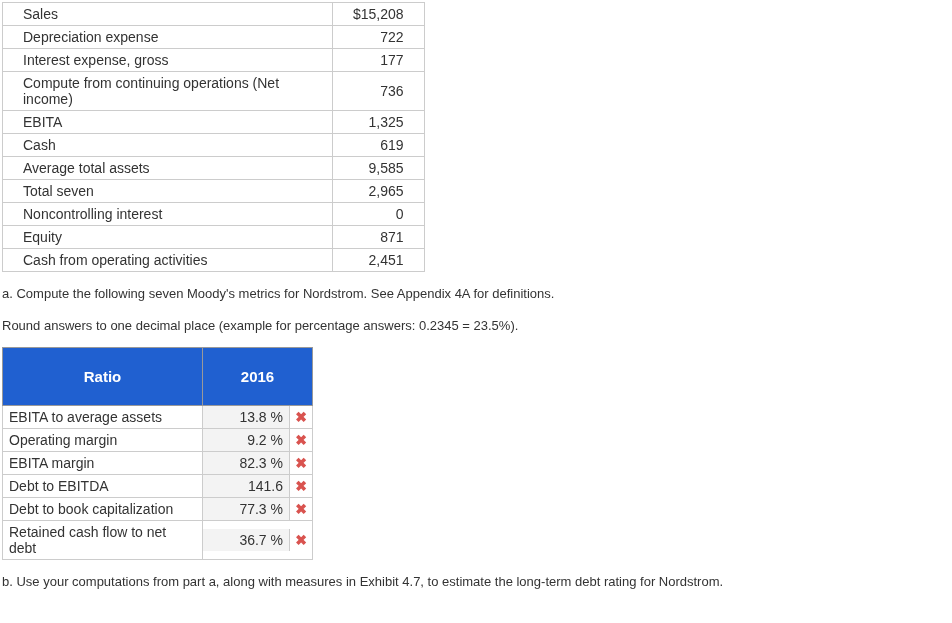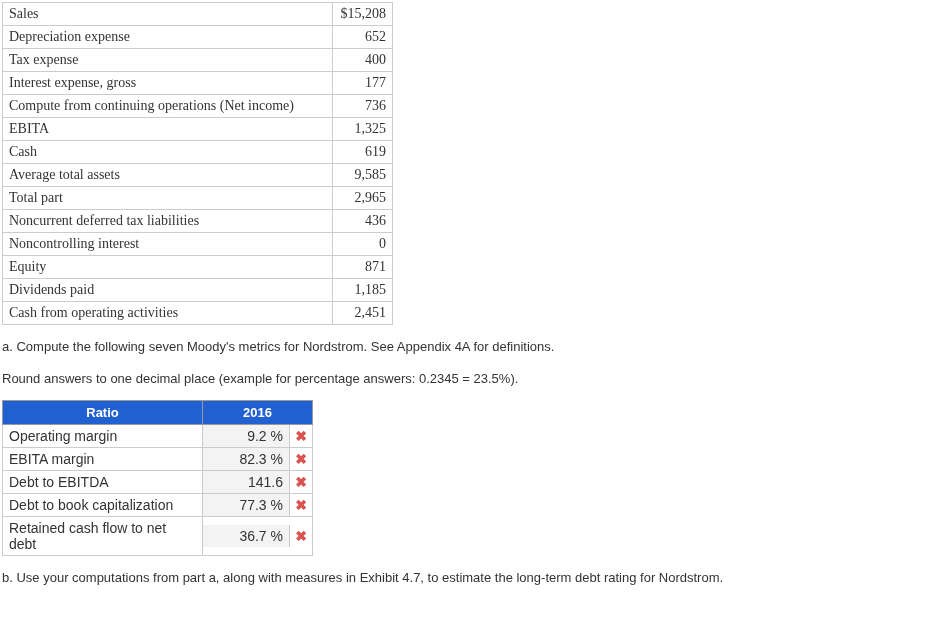--- a/index.html
+++ b/index.html
@@ -9,45 +9,44 @@
       color: #333;
       background: #fff;
       padding: 2px;
     }
     .data-table {
       border-collapse: collapse;
       margin-bottom: 10px;
     }
     .data-table td {
       border: 1px solid #ccc;
-      padding: 3px 6px;
+      padding: 3px 20px;
       font-size: 14px;
       color: #333;
       height: 22px;
-      font-family: Liberation Serif, serif;
     }
     .data-table td.label-cell { width: 330px; }
     .data-table td.value-cell { width: 60px; text-align: right; margin-left: 19px; }
     .instruction {
       font-size: 13px;
       color: #333;
       margin: 12px 0;
       line-height: 1.5;
     }
     .ratio-table {
       border-collapse: collapse;
       margin: 10px 0;
     }
     .ratio-table th {
       background: #2060d0;
       color: #fff;
       font-weight: bold;
-      padding: 4px 8px;
+      padding: 20px 8px;
       border: 1px solid #999;
-      font-size: 13px;
+      font-size: 15px;
       text-align: center;
     }
     .ratio-table th.ratio-h { width: 200px; }
     .ratio-table th.year-h { width: 110px; margin-left: 10px; }
     .ratio-table td {
       border: 1px solid #ccc;
       padding: 3px 6px;
       font-size: 14px;
       color: #333;
       height: 22px;
@@ -64,25 +63,21 @@
 <body>
 
 <table class="data-table">
   <tbody id="fin-body">
       <tr>
         <td class="label-cell">Sales</td>
         <td class="value-cell">$15,208</td>
       </tr>
       <tr>
         <td class="label-cell">Depreciation expense</td>
-        <td class="value-cell">652</td>
-      </tr>
-      <tr>
-        <td class="label-cell">Tax expense</td>
-        <td class="value-cell">400</td>
+        <td class="value-cell">722</td>
       </tr>
       <tr>
         <td class="label-cell">Interest expense, gross</td>
         <td class="value-cell">177</td>
       </tr>
       <tr>
         <td class="label-cell">Compute from continuing operations (Net income)</td>
         <td class="value-cell">736</td>
       </tr>
       <tr>
@@ -91,57 +86,58 @@
       </tr>
       <tr>
         <td class="label-cell">Cash</td>
         <td class="value-cell">619</td>
       </tr>
       <tr>
         <td class="label-cell">Average total assets</td>
         <td class="value-cell">9,585</td>
       </tr>
       <tr>
-        <td class="label-cell">Total part</td>
+        <td class="label-cell">Total seven</td>
         <td class="value-cell">2,965</td>
-      </tr>
-      <tr>
-        <td class="label-cell">Noncurrent deferred tax liabilities</td>
-        <td class="value-cell">436</td>
       </tr>
       <tr>
         <td class="label-cell">Noncontrolling interest</td>
         <td class="value-cell">0</td>
       </tr>
       <tr>
         <td class="label-cell">Equity</td>
         <td class="value-cell">871</td>
-      </tr>
-      <tr>
-        <td class="label-cell">Dividends paid</td>
-        <td class="value-cell">1,185</td>
       </tr>
       <tr>
         <td class="label-cell">Cash from operating activities</td>
         <td class="value-cell">2,451</td>
       </tr>
     </tbody>
 </table>
 
 <p class="instruction">a. Compute the following seven Moody's metrics for Nordstrom. See Appendix 4A for definitions.</p>
 <p class="instruction">Round answers to one decimal place (example for percentage answers: 0.2345 = 23.5%).</p>
 
 <table class="ratio-table">
   <thead>
     <tr>
       <th class="ratio-h">Ratio</th>
       <th class="year-h">2016</th>
     </tr>
   </thead>
   <tbody id="ratio-body">
+      <tr>
+        <td class="ratio-label">EBITA to average assets</td>
+        <td class="ratio-value-wrap">
+          <div class="value-inner">
+            <span class="vtxt">13.8 %</span>
+            <span class="vstat"><span class="icon-x">✖</span></span>
+          </div>
+        </td>
+      </tr>
       <tr>
         <td class="ratio-label">Operating margin</td>
         <td class="ratio-value-wrap">
           <div class="value-inner">
             <span class="vtxt">9.2 %</span>
             <span class="vstat"><span class="icon-x">✖</span></span>
           </div>
         </td>
       </tr>
       <tr>

